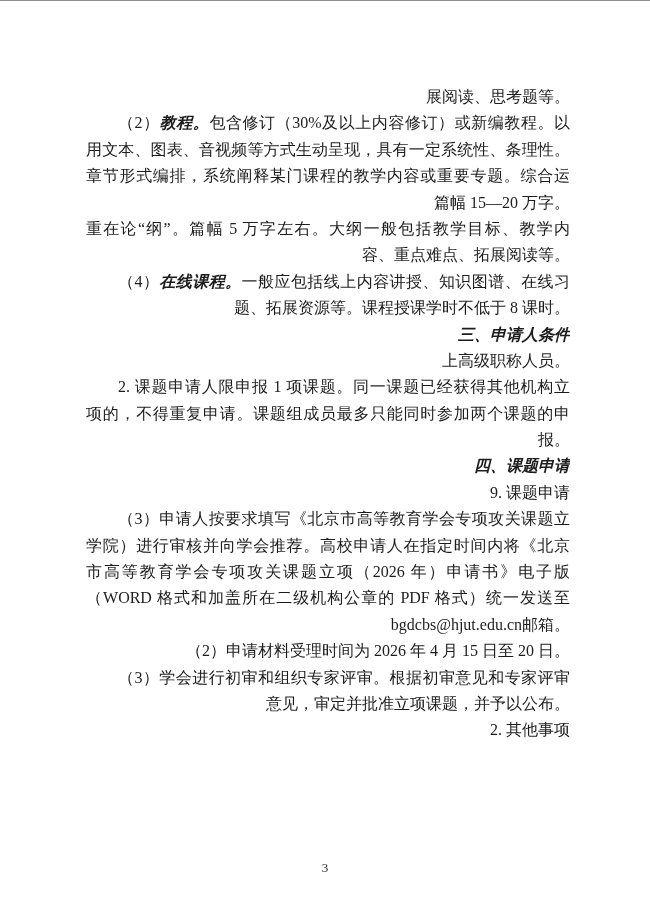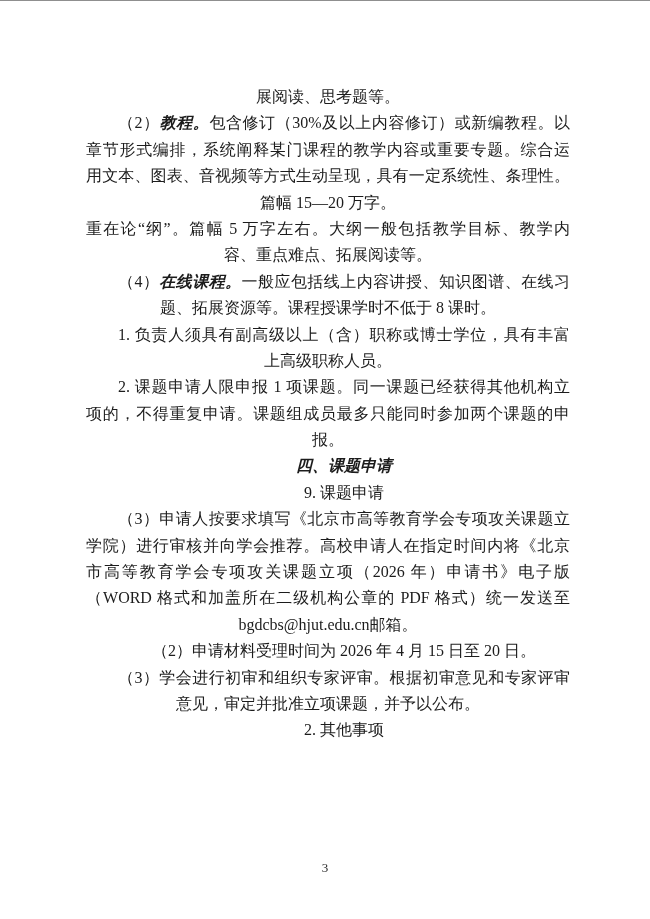--- a/index.html
+++ b/index.html
@@ -28,21 +28,21 @@
     position: absolute;
     left: 86px;
     top: 84px;
     width: 484px;
   }
   .line {
     font-size: 16px;
     line-height: 26.4px;
     height: 26.4px;
     overflow: hidden;
-    text-align: center;
+    text-align: right;
     white-space: normal;
   }
   .line.fill {
     text-align: justify;
     text-align-last: justify;
   }
   .line.indent {
     text-indent: 32px;
   }
   .line.heading span,
@@ -62,28 +62,28 @@
   }
 </style>
 </head>
 <body>
 
 <div class="page-root">
   <div class="scan-edge"></div>
   <main class="text-block" id="text-block">
       <div class="line"><span>展阅读、思考题等。</span></div>
       <div class="line indent fill"><span>（2）</span><span class="bold">教程。</span><span>包含修订（30%及以上内容修订）或新编教程。以</span></div>
+      <div class="line fill"><span>用文本、图表、音视频等方式生动呈现，具有一定系统性、条理性。</span></div>
       <div class="line fill"><span>章节形式编排，系统阐释某门课程的教学内容或重要专题。综合运</span></div>
-      <div class="line fill"><span>用文本、图表、音视频等方式生动呈现，具有一定系统性、条理性。</span></div>
       <div class="line"><span>篇幅 15—20 万字。</span></div>
       <div class="line fill"><span>重在论“纲”。篇幅 5 万字左右。大纲一般包括教学目标、教学内</span></div>
       <div class="line"><span>容、重点难点、拓展阅读等。</span></div>
       <div class="line indent fill"><span>（4）</span><span class="bold">在线课程。</span><span>一般应包括线上内容讲授、知识图谱、在线习</span></div>
       <div class="line"><span>题、拓展资源等。课程授课学时不低于 8 课时。</span></div>
-      <div class="line indent fill"><span>1. 负责人须具有副高级以上（含）职称或博士学位，具有丰富</span></div>
+      <div class="line indent heading"><span class="bold">三、申请人条件</span></div>
       <div class="line"><span>上高级职称人员。</span></div>
       <div class="line indent fill"><span>2. 课题申请人限申报 1 项课题。同一课题已经获得其他机构立</span></div>
       <div class="line fill"><span>项的，不得重复申请。课题组成员最多只能同时参加两个课题的申</span></div>
       <div class="line"><span>报。</span></div>
       <div class="line indent heading"><span class="bold">四、课题申请</span></div>
       <div class="line indent"><span>9. 课题申请</span></div>
       <div class="line indent fill"><span>（3）申请人按要求填写《北京市高等教育学会专项攻关课题立</span></div>
       <div class="line fill"><span>学院）进行审核并向学会推荐。高校申请人在指定时间内将《北京</span></div>
       <div class="line fill"><span>市高等教育学会专项攻关课题立项（2026 年）申请书》电子版</span></div>
       <div class="line fill"><span>（WORD 格式和加盖所在二级机构公章的 PDF 格式）统一发送至</span></div>

